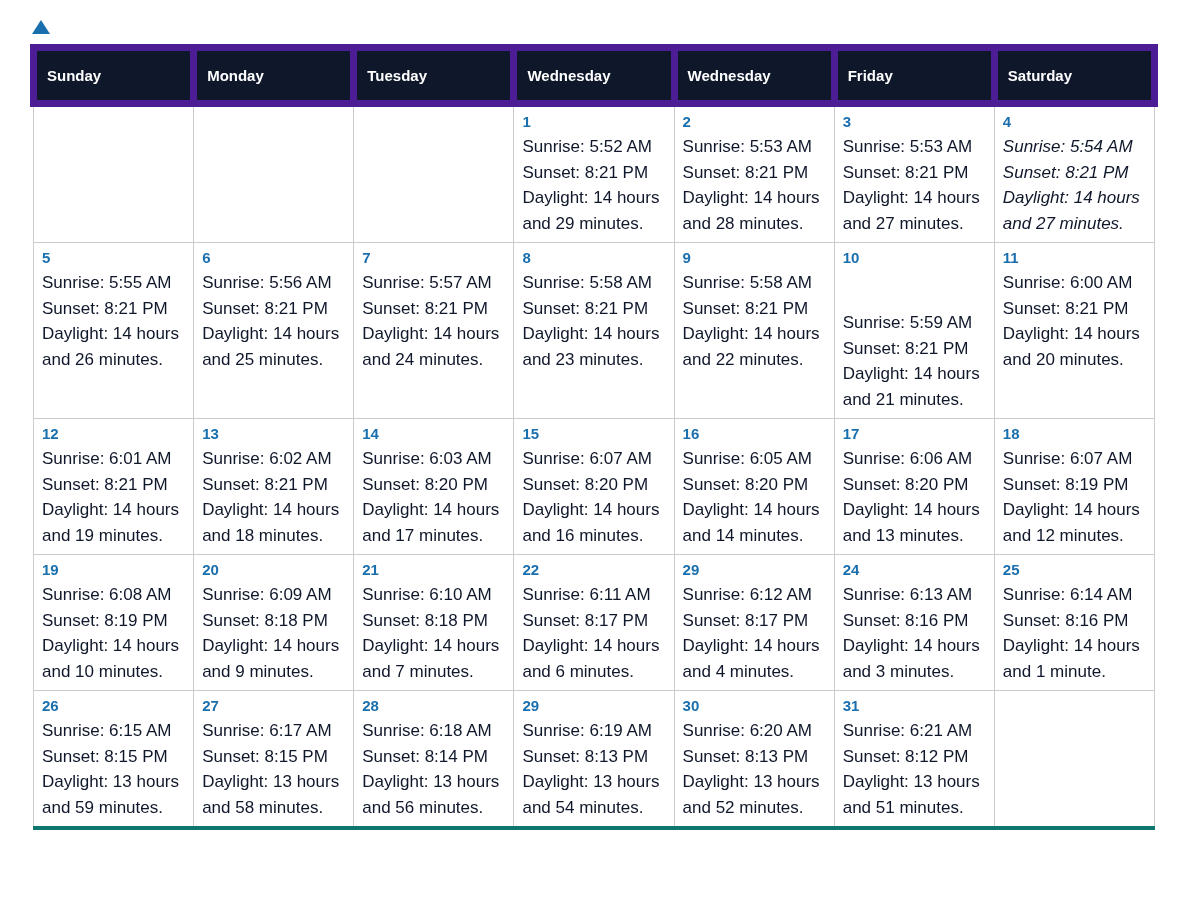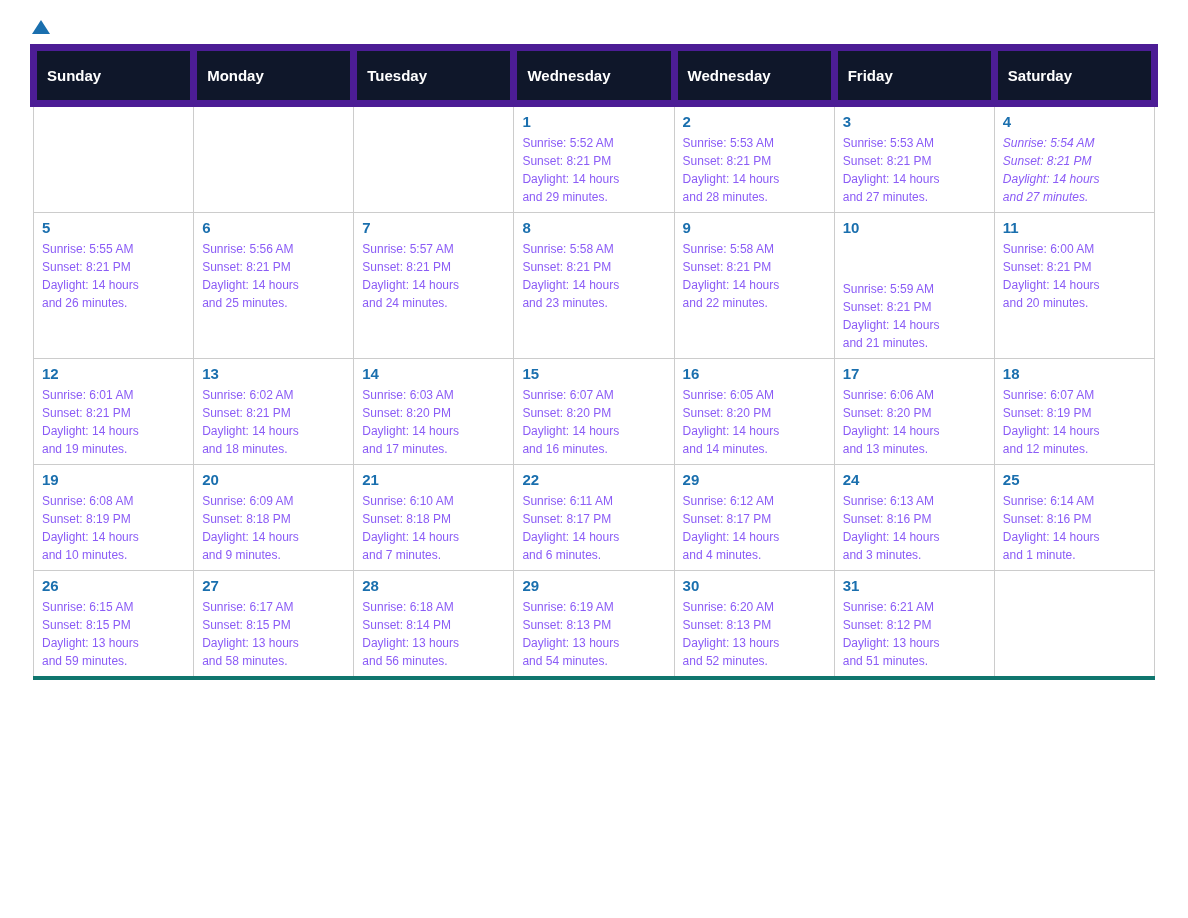--- a/index.html
+++ b/index.html
@@ -69,22 +69,22 @@
       min-height: 100px;
     }
     .day-number {
       font-size: 15px;
       font-weight: bold;
       color: #1a6fae;
       display: block;
       margin-bottom: 4px;
     }
     .day-info {
-      color: #8b5cf6;
-      font-size: 12px;
+      color: #0f172a;
+      font-size: 17px;
       line-height: 1.5;
     }
     .empty-cell {
       background: #fff;
     }
     tr td {
       border-bottom: 2px solid #1a6fae;
     }
     tr:last-child td {
       border-bottom: 4px solid #0f766e;

